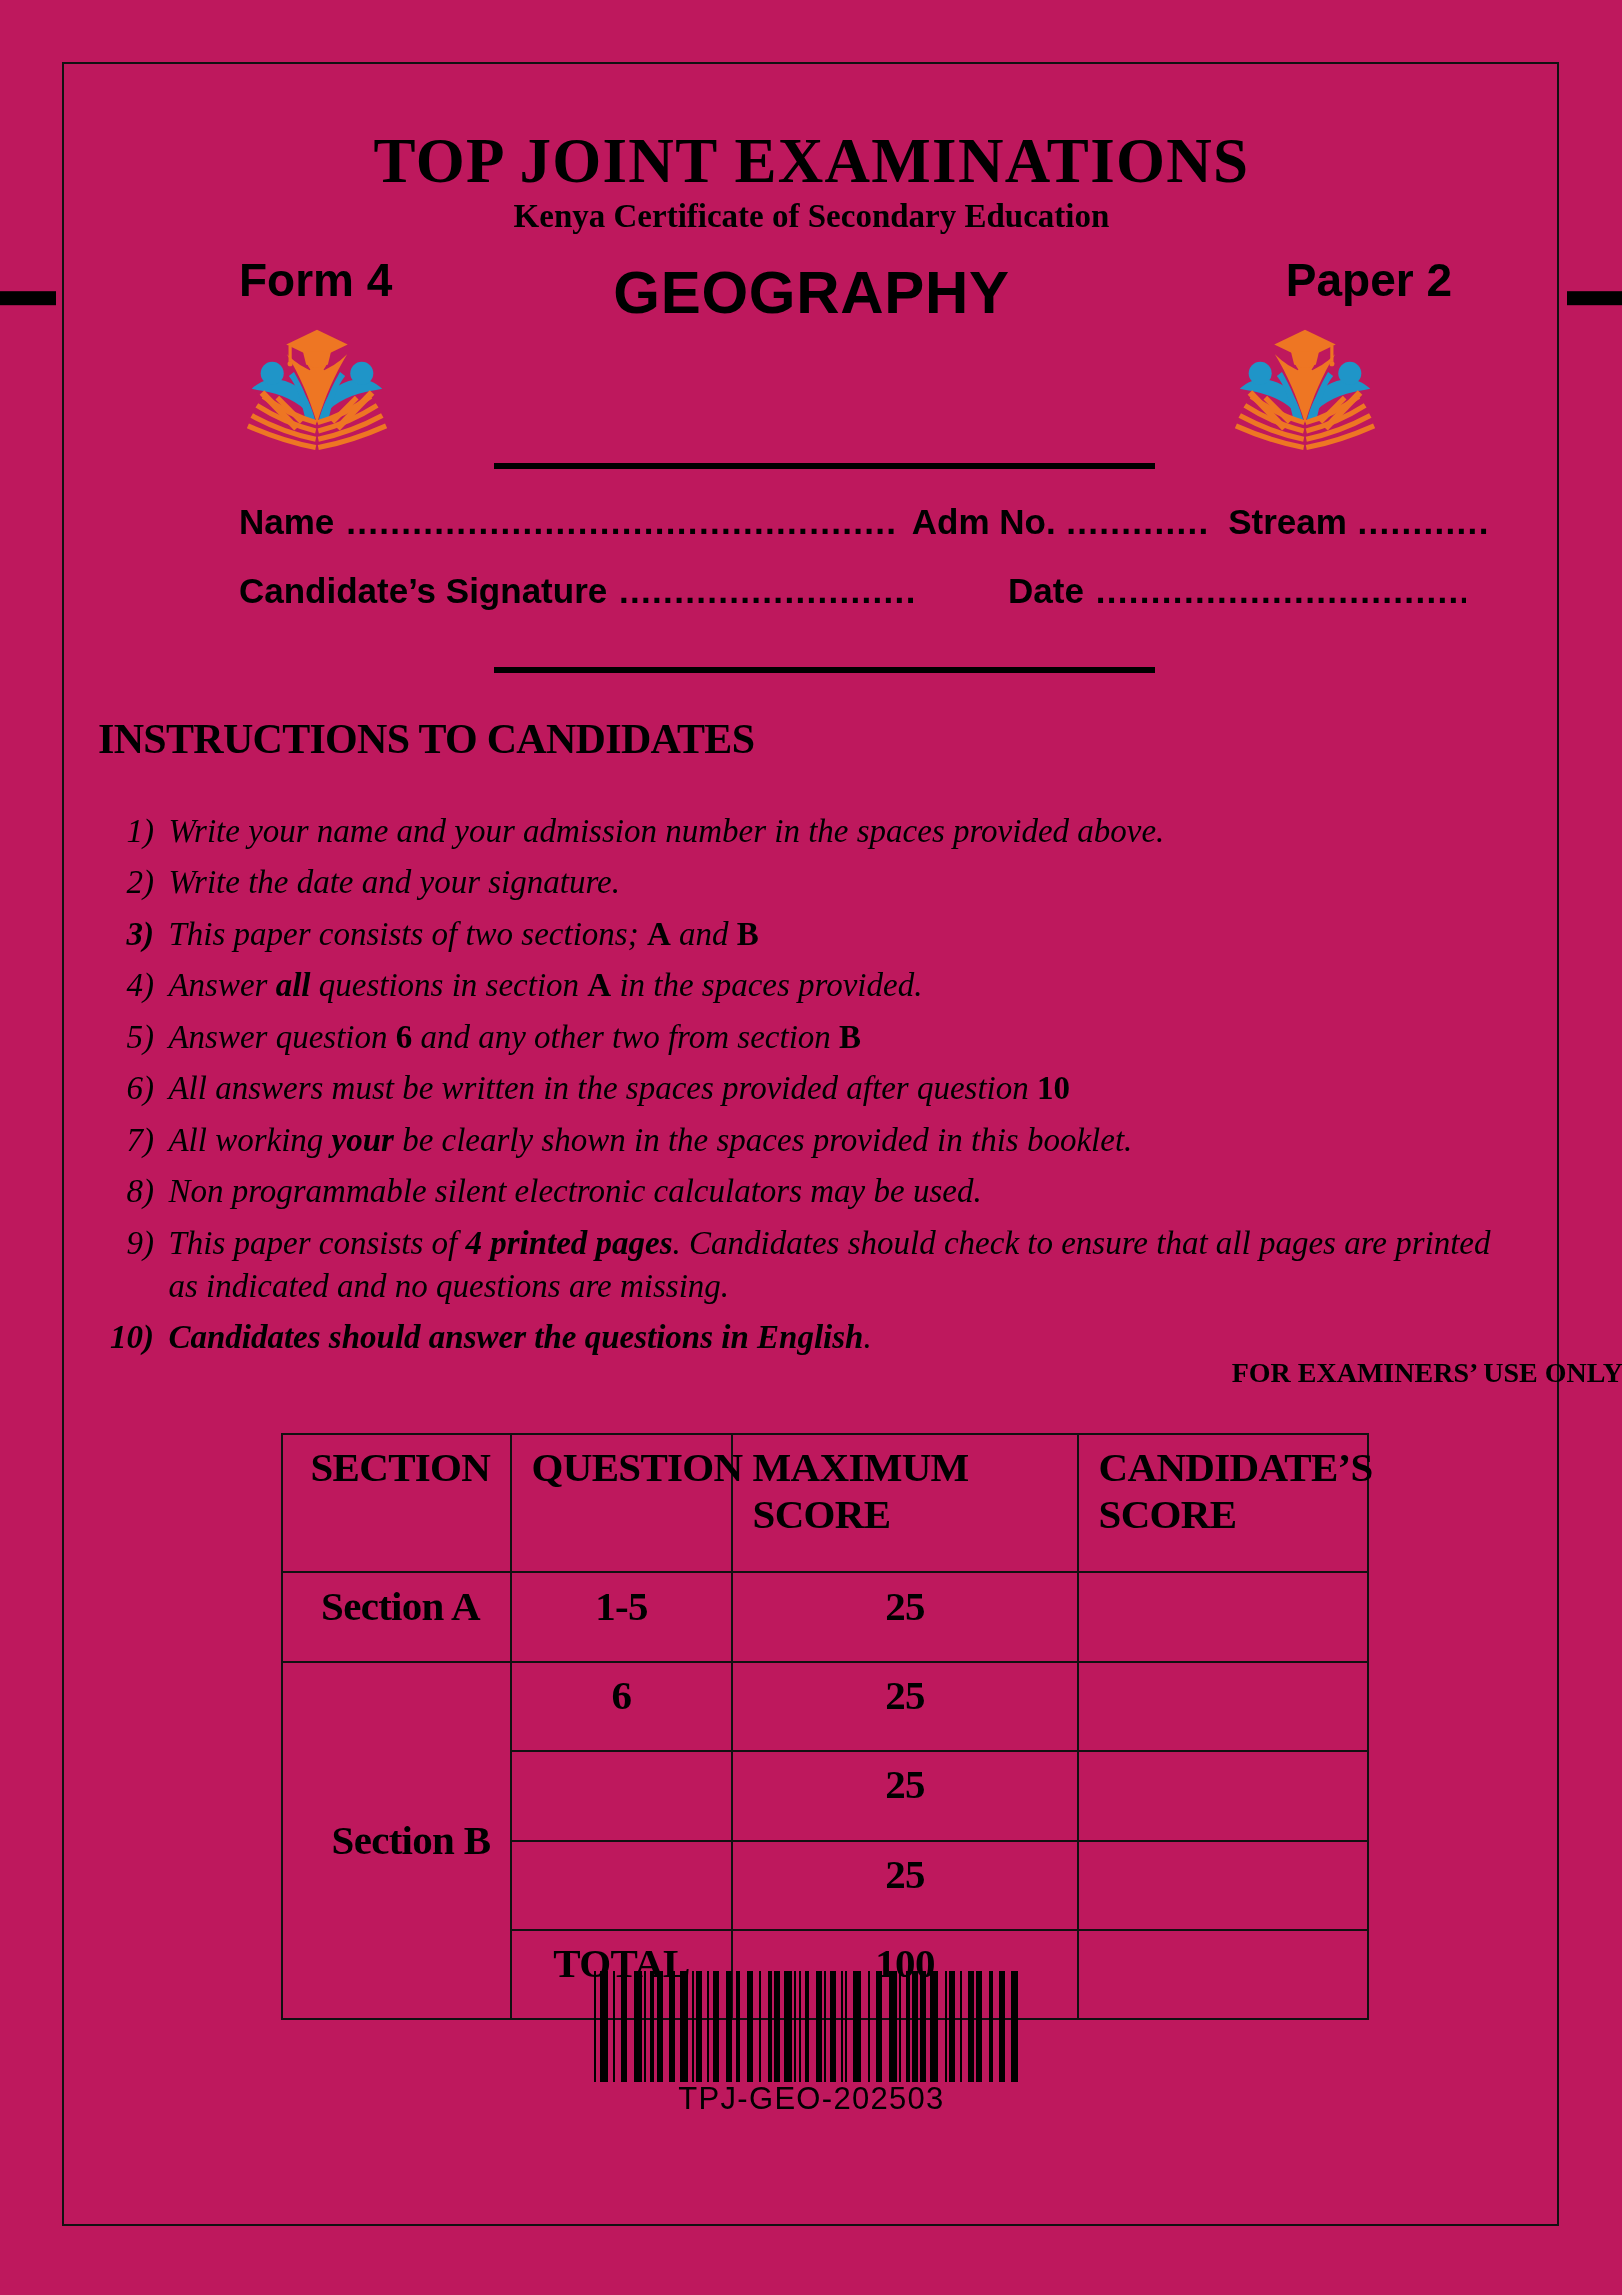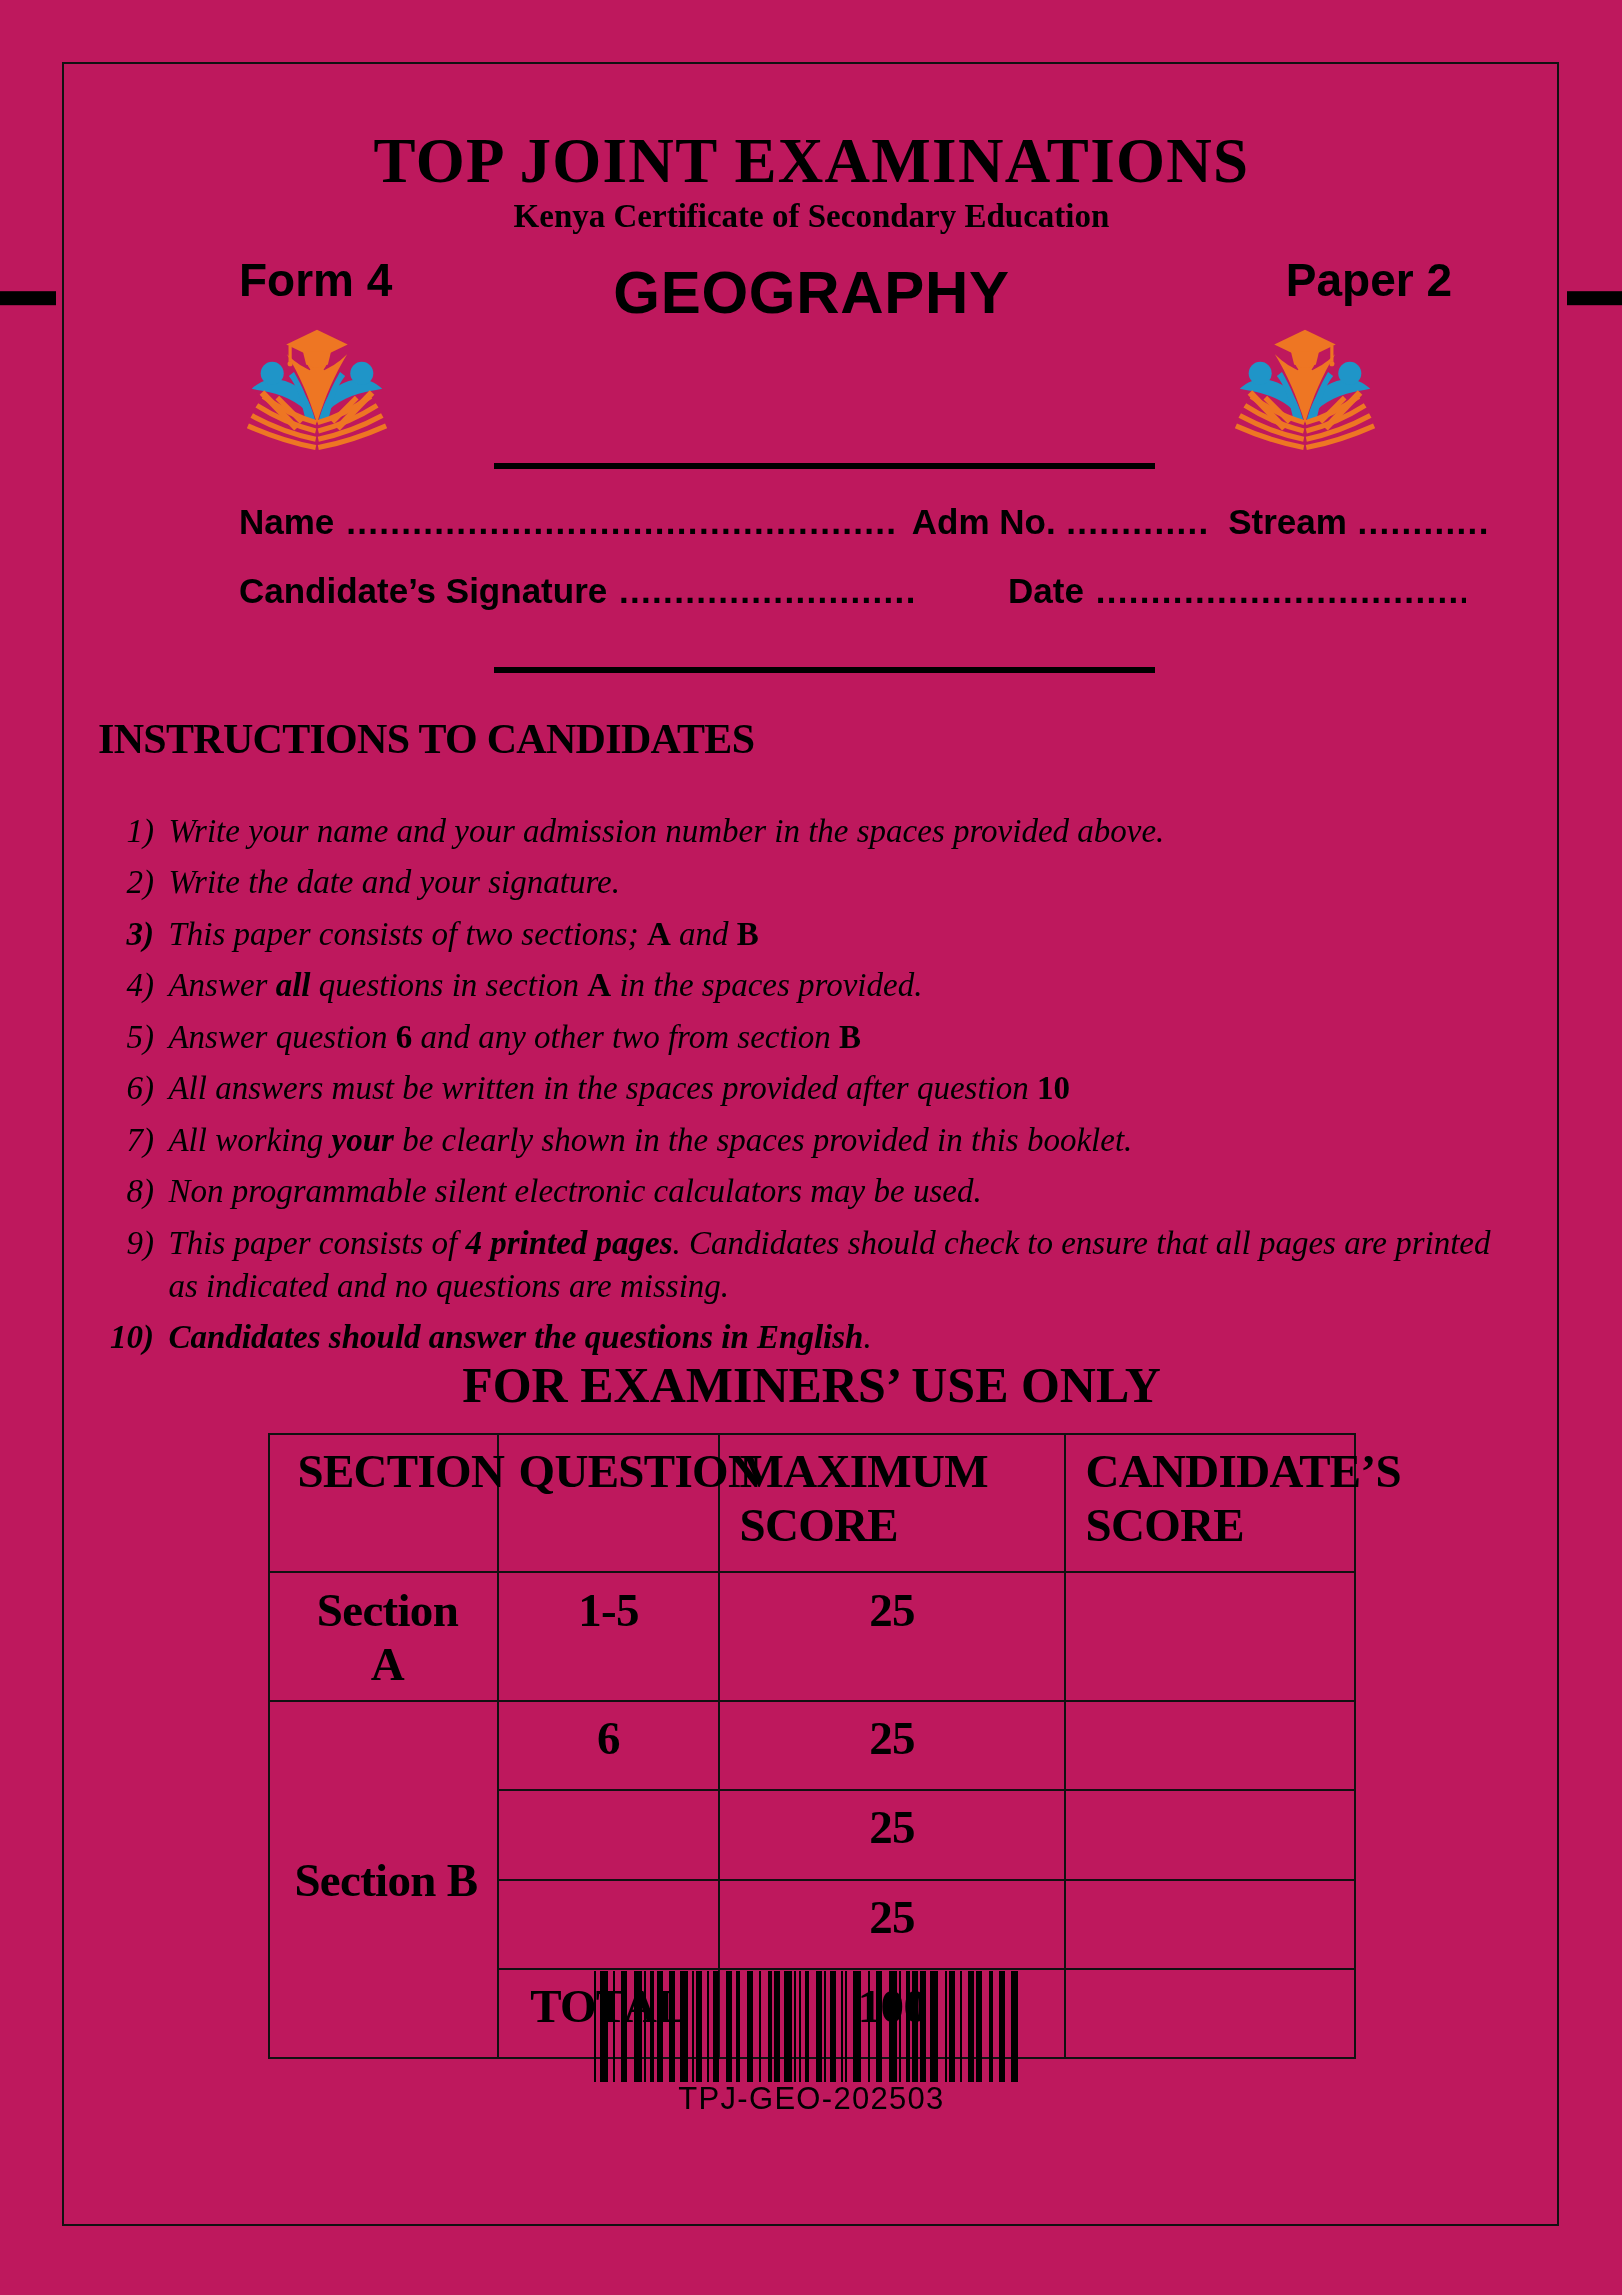--- a/index.html
+++ b/index.html
@@ -41,23 +41,23 @@
               font-size:33px;line-height:1.32;}
   #instr-list li{display:flex;margin-top:7.9px;}
   #instr-list li:first-child{margin-top:0;}
   .inum{flex:0 0 56px;text-align:right;padding-right:14.4px;font-style:italic;}
   .inum.bnum{font-weight:bold;}
   .itext{flex:1;}
   .seg-i{font-style:italic;font-weight:normal;}
   .seg-b{font-style:normal;font-weight:bold;}
   .seg-bi{font-style:italic;font-weight:bold;}
   
-  #exam-heading{left:0;top:1358px;width:100%;text-align:center;font-size:50px;font-weight:bold;line-height:1.1;}
-  #exam-table{left:268px;top:1433px;width:1086px;border-collapse:collapse;table-layout:fixed;
-              font-size:47px;font-weight:bold;letter-spacing:-0.7px;line-height:1.15;}
+  #exam-heading{left:0;top:1358px;width:100%;text-align:right;font-size:28px;font-weight:bold;line-height:1.1;}
+  #exam-table{left:281px;top:1433px;width:1086px;border-collapse:collapse;table-layout:fixed;
+              font-size:41px;font-weight:bold;letter-spacing:-0.7px;line-height:1.15;}
   #exam-table th,#exam-table td{border:2.6px solid #111;padding:9.2px 19.6px;vertical-align:top;}
   #exam-table th{text-align:left;font-weight:bold;height:118px;}
   #exam-table th.first,#exam-table td.first{padding-left:27.5px;}
   #exam-table td{height:69px;text-align:center;}
   #exam-table td.seclabel{vertical-align:middle;text-align:right;padding-left:17px;}
   
   #barcode{left:594px;top:1971px;width:424px;height:111px;}
   #barcode .bar{position:absolute;top:0;height:100%;background:#000;}
   #barcode-caption{left:0;top:2081px;width:100%;text-align:center;
                    font-family:"Liberation Sans",sans-serif;font-size:31px;letter-spacing:1.3px;}

